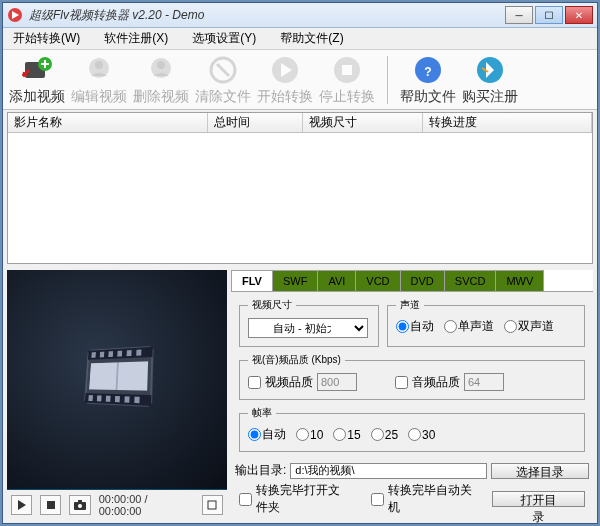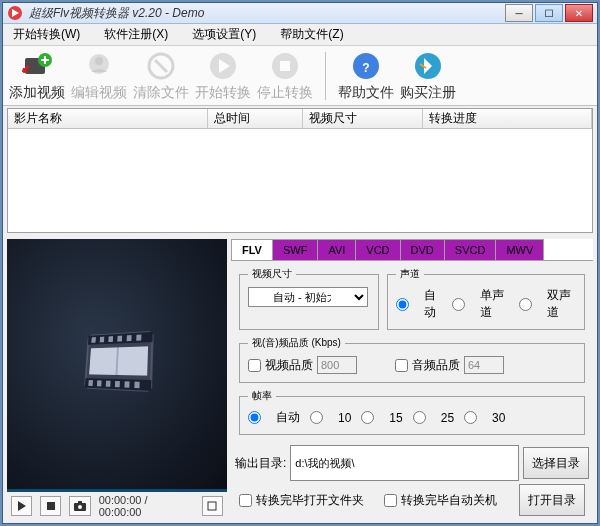--- a/index.html
+++ b/index.html
@@ -20,39 +20,39 @@
 .tb-icon { width: 32px; height: 32px; display: flex; align-items: center; justify-content: center; }
 .tb-label { font-size: 14px; color: #333; white-space: nowrap; }
 .tb-sep { width: 1px; height: 48px; background: #c0c0c0; margin: 0 4px; }
 .listview { height: 168px; background: #fff; border: 1px solid #a0a0a0; margin: 2px 4px; overflow: hidden; }
 .lv-header { display: flex; background: linear-gradient(#fdfdfd,#ececec); border-bottom: 1px solid #c0c0c0; height: 20px; }
 .lv-col { padding: 2px 6px; border-right: 1px solid #c8c8c8; display: flex; align-items: center; }
 .lower { display: flex; flex: 1; padding: 4px; gap: 4px; }
 .preview-pane { width: 220px; display: flex; flex-direction: column; }
 .preview-screen { flex: 1; background: radial-gradient(ellipse at 40% 40%, #2a3648, #0a0e16); display: flex; align-items: center; justify-content: center; position: relative; }
 .film-icon { transform: perspective(200px) rotateY(-22deg) rotateX(8deg); }
-.preview-controls { height: 30px; background: #f0f0f0; display: flex; align-items: center; padding: 0 4px; gap: 8px; border-top: 3px solid #0c4a6e; }
+.preview-controls { height: 30px; background: #f0f0f0; display: flex; align-items: center; padding: 0 4px; gap: 8px; border-top: 1px solid #0c4a6e; }
 .pc-btn { width: 22px; height: 20px; border: 1px solid #a0a0a0; background: #fafafa; display: flex; align-items: center; justify-content: center; cursor: pointer; }
 .time-display { font-size: 11px; color: #333; margin-left: auto; }
 .settings-pane { flex: 1; background: #f0f0f0; display: flex; flex-direction: column; }
 .format-tabs { display: flex; height: 22px; border-bottom: 1px solid #a0a0a0; background: #fff; }
-.ftab { padding: 2px 10px; border: 1px solid #a0a0a0; border-bottom: none; margin-right: -1px; background: #a21caf; cursor: pointer; display: flex; align-items: center; font-size: 11px; }
+.ftab { padding: 2px 10px; border: 1px solid #a0a0a0; border-bottom: none; margin-right: -1px; background: #4d7c0f; cursor: pointer; display: flex; align-items: center; font-size: 11px; }
 .ftab.active { background: #fff; font-weight: bold; }
 .settings-body { flex: 1; padding: 6px 8px; background: #f0f0f0; }
 .setting-row { display: flex; gap: 8px; margin-bottom: 6px; }
 fieldset { border: 1px solid #a0a0a0; padding: 6px 8px 8px; }
 legend { padding: 0 4px; font-size: 10px; }
 .sel { height: 20px; border: 1px solid #888; background: #fff; font-size: 11px; padding: 0 20px; }
 .radio-row { display: flex; gap: 10px; align-items: center; }
-.radio-row label { display: flex; align-items: center; gap: 15px; font-size: 11px; }
+.radio-row label { display: flex; align-items: center; gap: 1px; font-size: 11px; }
 .cb-row { display: flex; align-items: center; gap: 4px; }
 .num-input { width: 40px; height: 18px; border: 1px solid #888; background: #f0f0f0; color: #888; padding: 0 3px; font-size: 11px; }
 .output-row { display: flex; align-items: center; gap: 4px; margin-top: 4px; padding: 0 4px; }
-.out-input { flex: 1; height: 36px; border: 1px solid #888; background: #fff; padding: 3px 4px; font-size: 11px; }
-.out-btn { height: 32px; padding: 0 8px; border: 1px solid #888; background: linear-gradient(#fafafa,#e0e0e0); cursor: pointer; }
+.out-input { flex: 1; height: 16px; border: 1px solid #888; background: #fff; padding: 3px 4px; font-size: 11px; }
+.out-btn { height: 16px; padding: 0 24px; border: 1px solid #888; background: linear-gradient(#fafafa,#e0e0e0); cursor: pointer; }
 .bottom-check-row { display: flex; gap: 20px; padding: 3px 8px; align-items: center; }
 </style>
 </head>
 <body>
 
 <div class="window">
 
   <div class="titlebar">
     <span class="titlebar-icon">
       <svg width="16" height="16">
@@ -90,20 +90,30 @@
     </div>
     <div class="tb-btn disabled">
       <span class="tb-icon">
           <svg width="32" height="32">
             <circle cx="16" cy="14" r="10" fill="#b0b0b0"></circle>
             <circle cx="16" cy="11" r="4" fill="#888"></circle>
             <path d="M8 22 Q16 16 24 22" fill="#888"></path>
           </svg>
         </span>
       <span class="tb-label">编辑视频</span>
+    </div>
+    <div class="tb-btn disabled">
+      <span class="tb-icon">
+          <svg width="32" height="32">
+            <circle cx="16" cy="14" r="10" fill="#b0b0b0"></circle>
+            <circle cx="16" cy="11" r="4" fill="#888"></circle>
+            <path d="M8 22 Q16 16 24 22" fill="#888"></path>
+          </svg>
+        </span>
+      <span class="tb-label">删除视频</span>
     </div>
     <div class="tb-btn disabled">
       <span class="tb-icon">
           <svg width="32" height="32">
             <circle cx="16" cy="16" r="12" fill="none" stroke="#a0a0a0" stroke-width="3"></circle>
             <path d="M10 10 L22 22" stroke="#a0a0a0" stroke-width="3"></path>
           </svg>
         </span>
       <span class="tb-label">清除文件</span>
     </div>

